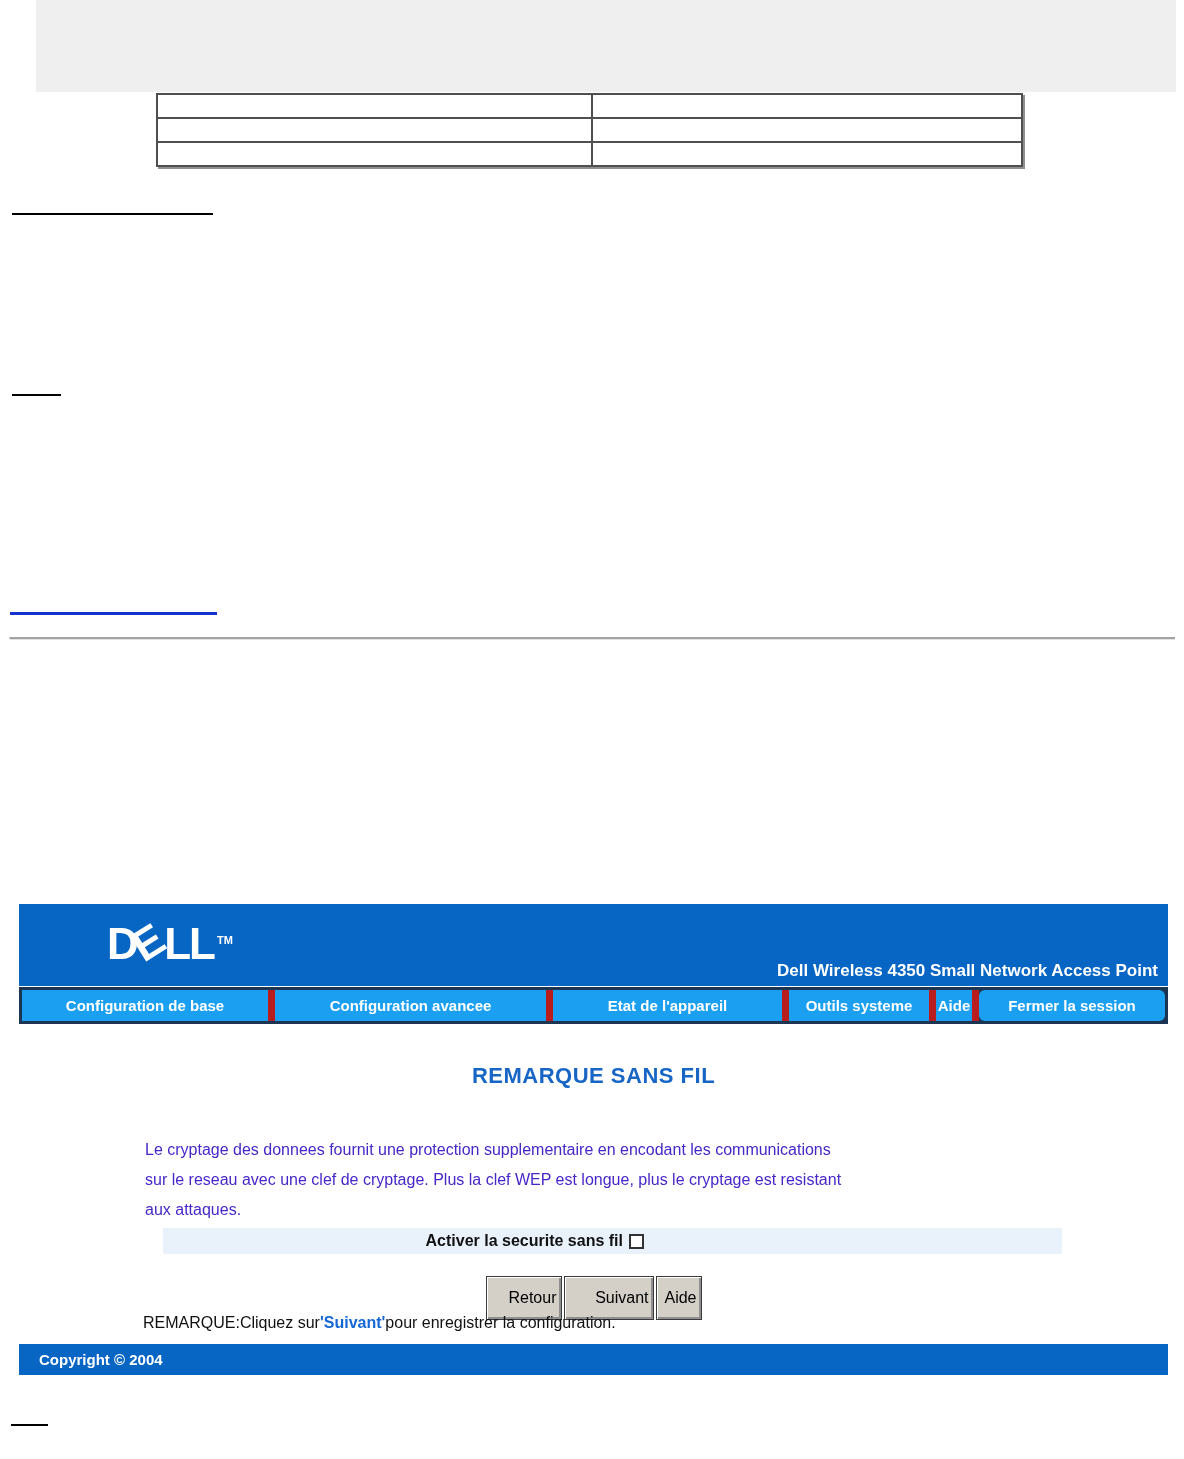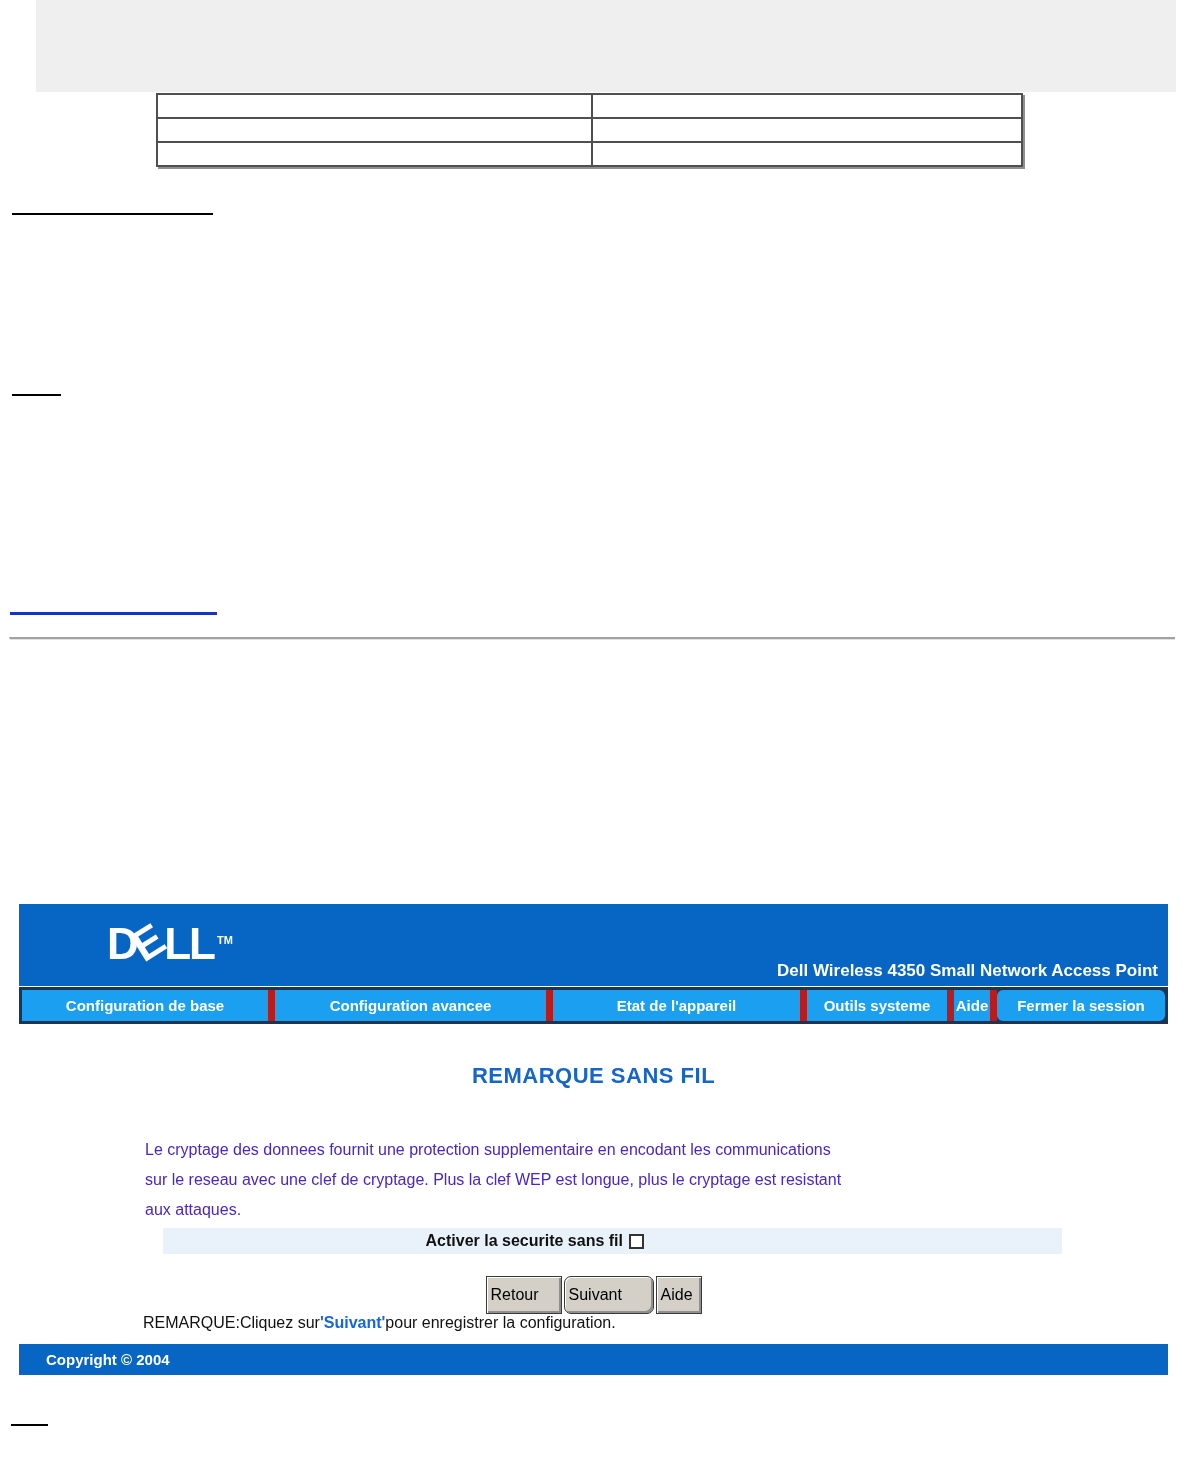--- a/index.html
+++ b/index.html
@@ -36,27 +36,27 @@
 
   .heading { position:absolute; left:0; top:159px; width:1149px; text-align:center; color:#1766C5; font-weight:bold; font-size:22px; letter-spacing:0.5px; }
 
   .para { position:absolute; left:126px; top:231px; width:910px; color:#4826C8; font-weight:normal; font-size:16px; line-height:30px; }
 
   .cb-row { position:absolute; left:144px; top:324px; width:899px; height:26px; background:#E9F2FB; display:flex; align-items:center; }
   .cb-label { width:460px; text-align:right; font-weight:bold; font-size:16px; color:#111111; }
   .checkbox { width:15px; height:15px; background:#ffffff; border:2px solid #333333; margin-left:6px; display:inline-block; cursor:pointer; }
 
   .btn-row { position:absolute; left:0; top:372px; width:1149px; display:flex; justify-content:center; gap:2px; }
-  .btn { height:38px; background:#D4D0C8; border:1px solid #3a3a3a; box-shadow:inset 1px 1px 0 #ffffff, inset -2px -2px 0 #8f8f8f; font-family:"Liberation Sans", sans-serif; font-size:16px; color:#000000; text-align:left; cursor:pointer; padding:0 4px; }
-  .btn.b1 { width:76px; } .btn.b2 { width:90px;border-radius:7px; } .btn.b3 { width:46px; }
+  .btn { height:44px; background:#D4D0C8; border:1px solid #3a3a3a; box-shadow:inset 1px 1px 0 #ffffff, inset -2px -2px 0 #8f8f8f; font-family:"Liberation Sans", sans-serif; font-size:16px; color:#000000; text-align:right; cursor:pointer; padding:0 4px; }
+  .btn.b1 { width:76px; } .btn.b2 { width:90px; } .btn.b3 { width:46px; }
 
   .note { position:absolute; left:124px; top:410px; font-size:16px; color:#111111; white-space:nowrap; }
   .note .hl { color:#1667D6; font-weight:bold;margin-top:8px; }
 
-  .shot-footer { position:absolute; left:0; top:440px; width:1149px; height:31px; background:#0765C4; color:#ffffff; font-weight:bold; font-size:15px; line-height:31px; padding-left:27px; }
+  .shot-footer { position:absolute; left:0; top:440px; width:1149px; height:31px; background:#0765C4; color:#ffffff; font-weight:bold; font-size:15px; line-height:31px; padding-left:20px; }
 </style>
 </head>
 <body>
 
 <div id="page">
 
   <div class="gray-bar"></div>
 
   <table class="info">
     <colgroup>
@@ -90,21 +90,21 @@
     <div class="shot-header">
       <div class="dell-logo">
         <span>D</span><span class="tilt">E</span><span>LL</span><sup>TM</sup>
       </div>
       <div class="shot-title">Dell Wireless 4350 Small Network Access Point</div>
     </div>
 
     <div class="navbar">
       <div class="nav-item" style="width:253px;">Configuration de base</div>
       <div class="nav-item" style="width:278px;text-align:right;">Configuration avancee</div>
-      <div class="nav-item" style="width:254px;">Etat de l'appareil</div>
+      <div class="nav-item" style="width:236px;">Etat de l'appareil</div>
       <div class="nav-item" style="width:147px;">Outils systeme</div>
       <div class="nav-item" style="width:43px;">Aide</div>
       <div class="nav-item">Fermer la session</div>
     </div>
 
     <div class="heading">REMARQUE SANS FIL</div>
 
     <div class="para">
       <div>Le cryptage des donnees fournit une protection supplementaire en encodant les communications</div>
       <div>sur le reseau avec une clef de cryptage. Plus la clef WEP est longue, plus le cryptage est resistant</div>

